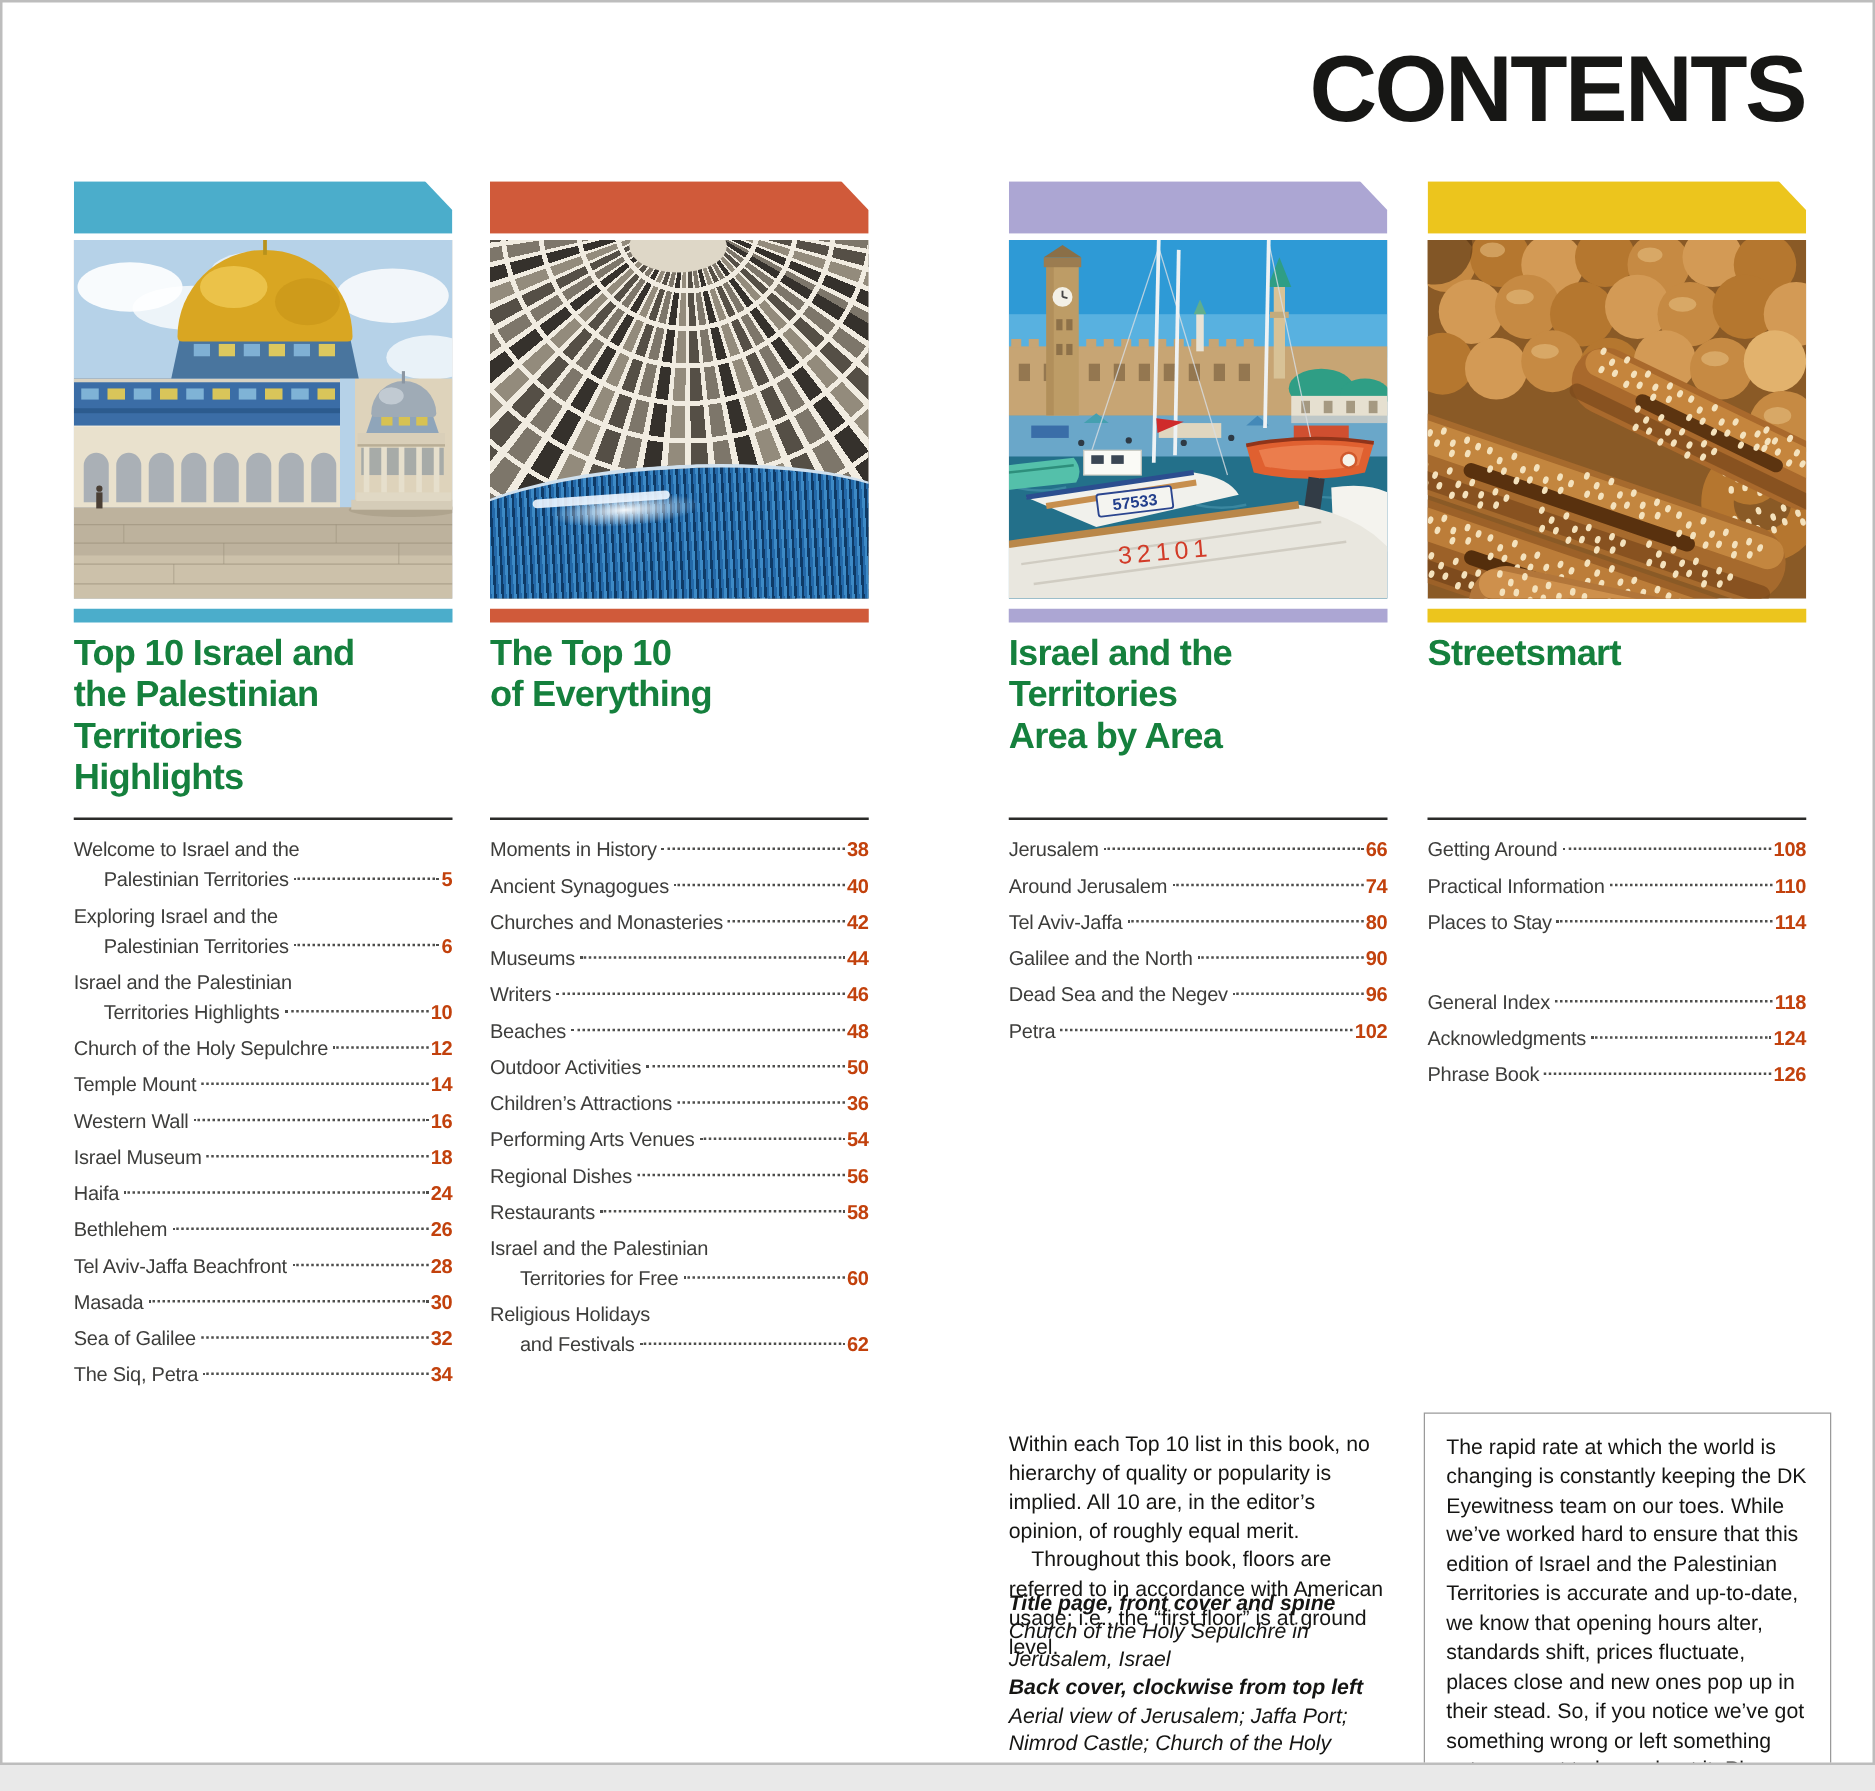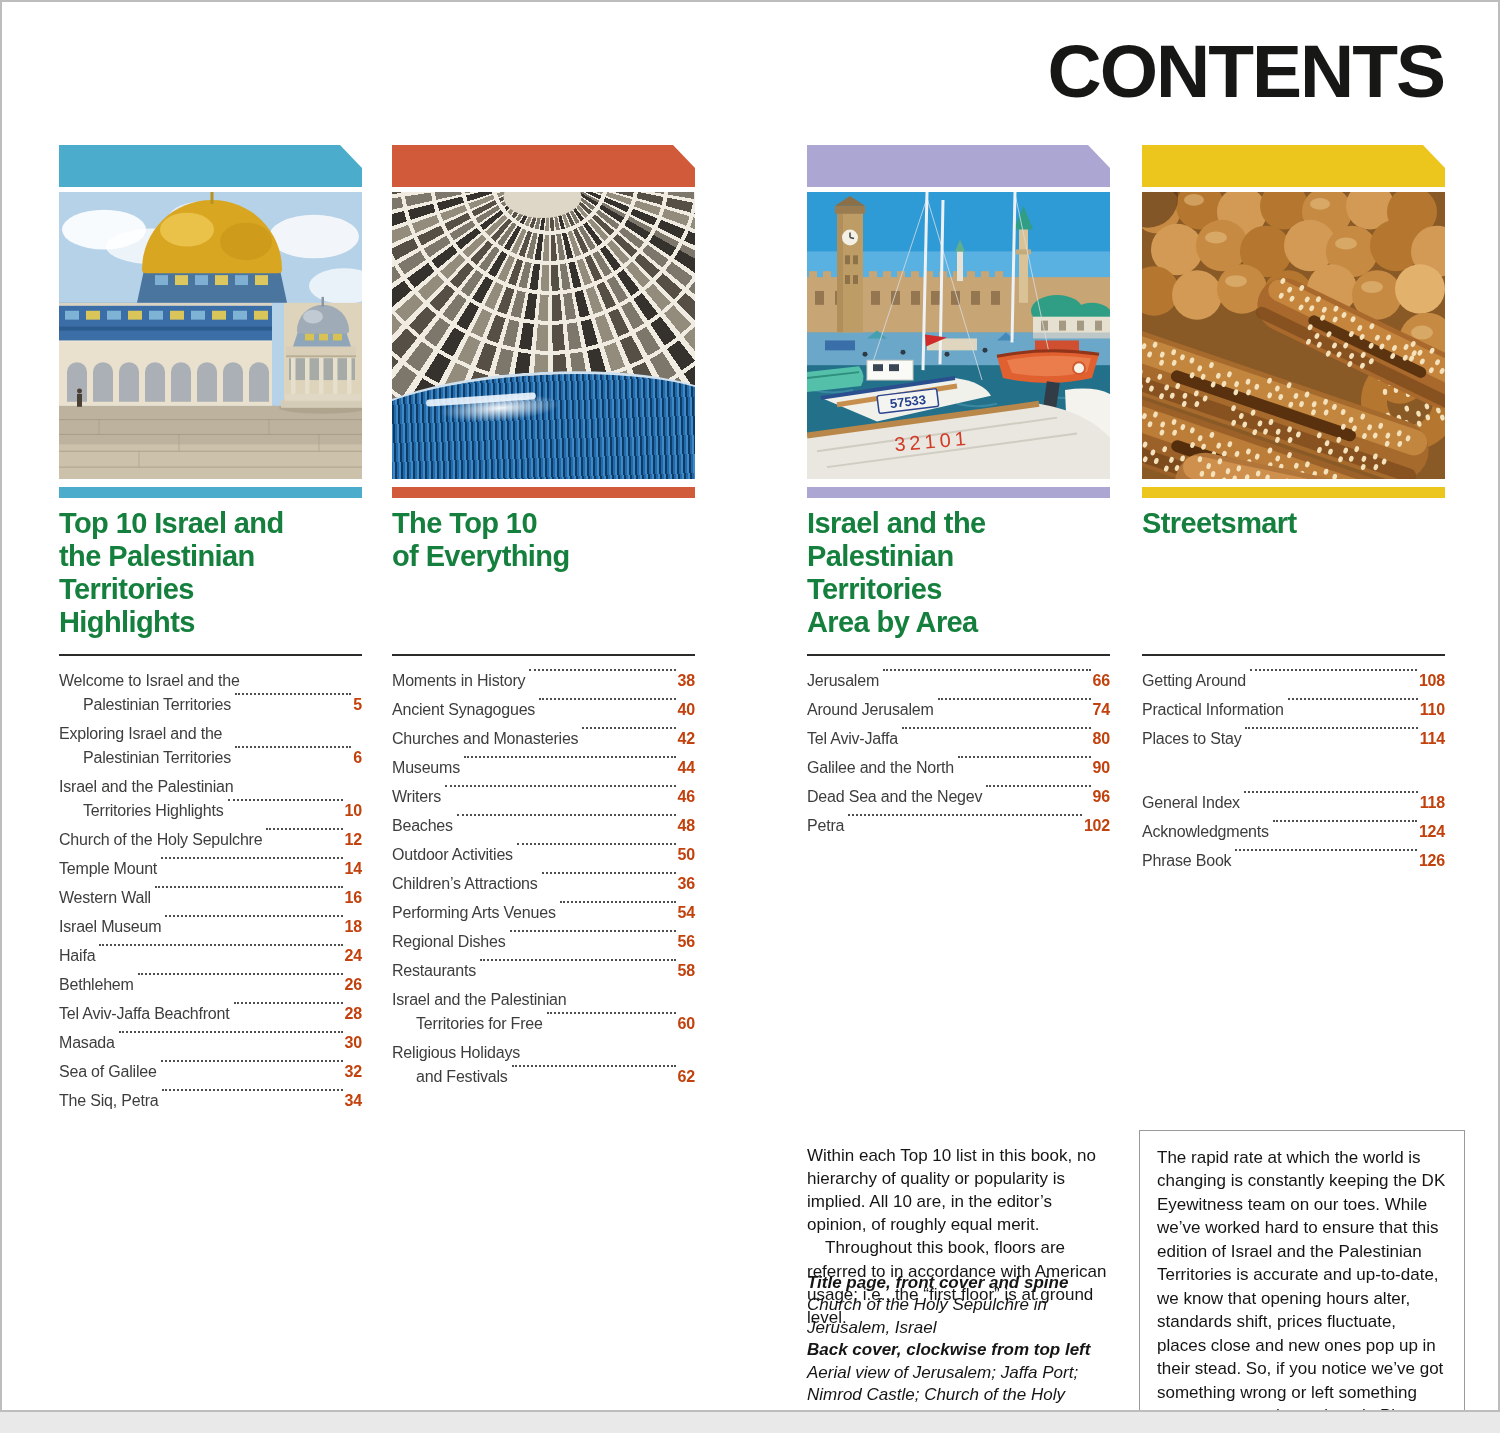--- a/index.html
+++ b/index.html
@@ -17,21 +17,21 @@
   .tab{height:42px;clip-path:polygon(0 0,calc(100% - 22px) 0,100% 55%,100% 100%,0 100%);}
   .photo{position:relative;margin-top:5px;height:287px;overflow:hidden;background:#ddd;}
   .photo svg{display:block;width:100%;height:100%;}
   .bar{margin-top:8px;height:11px;}
   .head-zone{margin-top:9px;height:147px;}
   .heading{margin:0;font-size:29px;line-height:33px;font-weight:700;letter-spacing:-0.6px;color:#15803d;}
   .rule{border-top:2px solid #2b2b29;height:0;}
   .toc{list-style:none;margin:13px 0 0;padding:0;font-size:16px;line-height:24px;color:#3d3d3b;letter-spacing:-0.2px;}
   .entry{margin-bottom:5px;}
   .entry.gap{margin-top:40px;}
-  .row{display:flex;align-items:flex-start;}
+  .row{display:flex;align-items:center;}
   .row .t{white-space:nowrap;}
   .leader{flex:1;min-width:10px;border-bottom:2.6px dotted #4e4e4c;margin:0 2px 5px 4px;}
   .pg{font-weight:700;color:#c2410c;}
   .cont{padding-left:24px;}
   .l1{white-space:nowrap;}
 
   
   .note{position:absolute;left:805px;top:1142px;width:302px;font-size:17px;line-height:1.36;color:#151513;}
   .note p{margin:0;}
   .note p.indent{text-indent:18px;}
@@ -482,21 +482,20 @@
     <path d="M0 246 L232 214 Q268 220 292 238 L303 248 L303 290 L0 290 Z" fill="#e9e7df"></path>
     <path d="M0 246 L232 214" stroke="#b98749" stroke-width="6" fill="none"></path>
     <path d="M10 262 L250 228 M20 278 L270 244" stroke="#c9c6ba" stroke-width="2" opacity=".8" fill="none"></path>
     <text transform="translate(88,262) rotate(-5)" font-size="20" letter-spacing="4" fill="#d23b28">32101</text>
   </svg>
         </div>
     <div class="bar" style="background: rgb(172, 166, 211);"></div>
     <div class="head-zone">
       <h2 class="heading">
             <div>Israel and the</div>
-            <div>Palestinian</div>
             <div>Territories</div>
             <div>Area by Area</div>
           </h2>
     </div>
     <div class="rule"></div>
     <ul class="toc">
           <li class="entry">
             <div class="row">
               <span class="t">Jerusalem</span>
               <span class="leader"></span>

